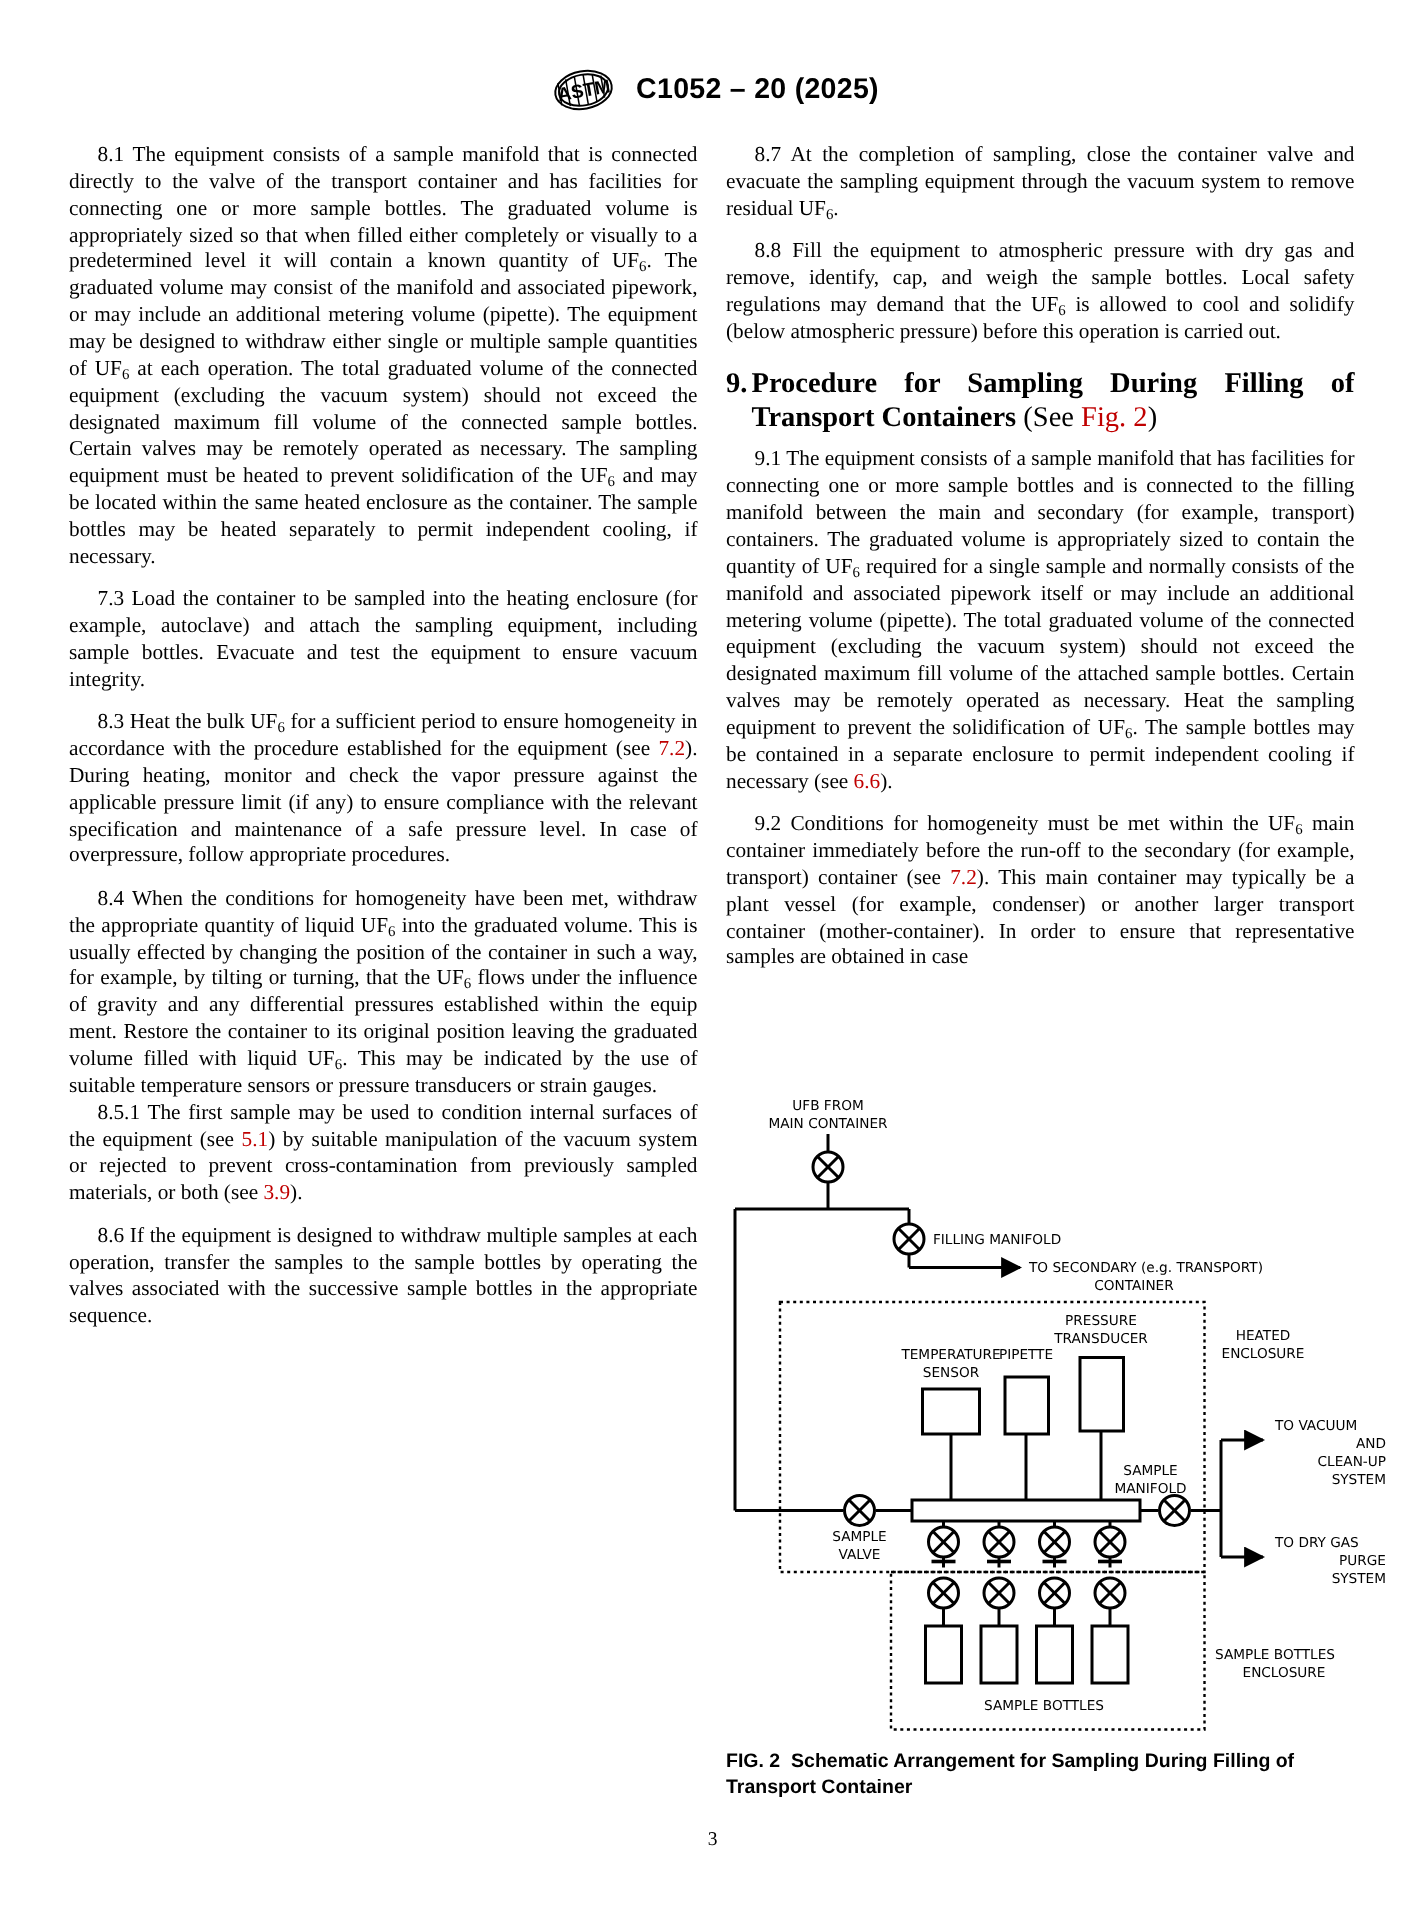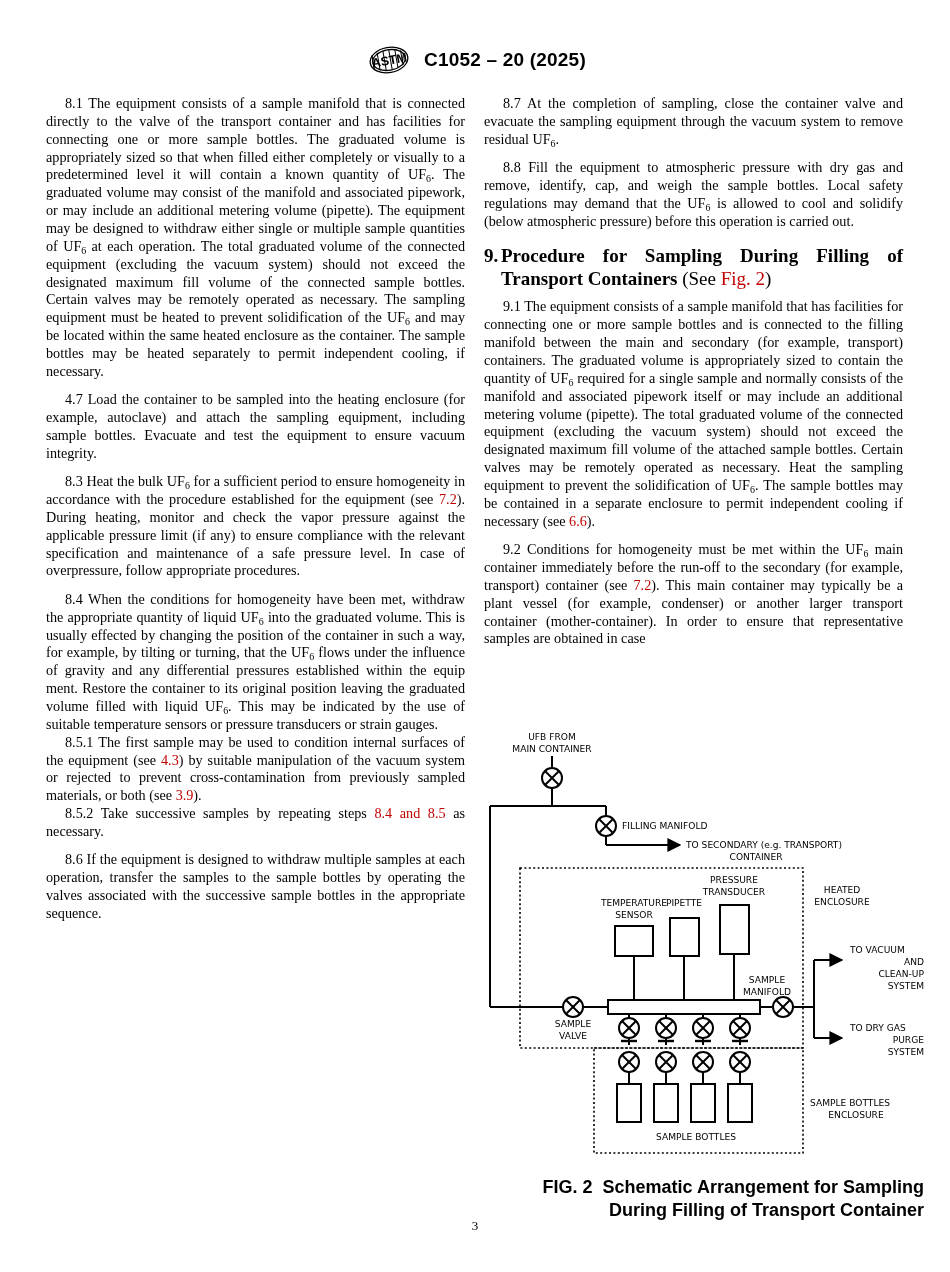--- a/index.html
+++ b/index.html
@@ -93,24 +93,24 @@
   
   .figure-wrap {
     position: absolute;
     left: 484px;
     top: 728px;
     width: 440px;
   }
   .fig-caption {
     font-family: "Liberation Sans", sans-serif;
     font-weight: bold;
-    font-size: 18px;
+    font-size: 13px;
     line-height: 1.3;
-    text-align: right;
-    margin-top: 18px;
+    text-align: left;
+    margin-top: 8px;
   }
   svg.schematic {
     display: block;
   }
   svg.schematic text {
     font-family: "DejaVu Sans", "Liberation Sans", sans-serif;
     font-size: 9.1px;
     fill: #000;
   }
 
@@ -164,21 +164,21 @@
       sample quantities of UF<sub>6</sub> at each operation. The total graduated
       volume of the connected equipment (excluding the vacuum
       system) should not exceed the designated maximum fill vol​ume
       of the connected sample bottles. Certain valves may be
       remotely operated as necessary. The sampling equipment must
       be heated to prevent solidification of the UF<sub>6</sub> and may be
       located within the same heated enclosure as the container. The
       sample bottles may be heated separately to permit independent
       cooling, if necessary.</p>
 
-    <p class="para gap">4.7  Load the container to be sampled into the heating
+    <p class="para gap">7.3  Load the container to be sampled into the heating
       enclosure (for example, autoclave) and attach the sampling
       equipment, including sample bottles. Evacuate and test the
       equipment to ensure vacuum integrity.</p>
 
 
     <p class="para gap">8.3  Heat the bulk UF<sub>6</sub> for a sufficient period to ensure
       homogeneity in accordance with the procedure established for
       the equipment (see <span class="ref">7.2</span>). During heating, monitor and check the
       vapor pressure against the applicable pressure limit (if any) to
       ensure compliance with the relevant specification and mainte​nance
@@ -191,26 +191,24 @@
       position of the container in such a way, for example, by tilting
       or turning, that the UF<sub>6</sub> flows under the influence of gravity
       and any differential pressures established within the equip​ment.
       Restore the container to its original position leaving the
       graduated volume filled with liquid UF<sub>6</sub>. This may be indicated
       by the use of suitable temperature sensors or pressure trans​ducers
       or strain gauges.</p>
 
 
     <p class="para">8.5.1  The first sample may be used to condition internal
-      surfaces of the equipment (see <span class="ref">4.3</span>) by suitable manipulation of
+      surfaces of the equipment (see <span class="ref">5.1</span>) by suitable manipulation of
       the vacuum system or rejected to prevent cross-contamination
       from previously sampled materials, or both (see <span class="ref">3.9</span>).</p>
 
-    <p class="para">8.5.2  Take successive samples by repeating steps <span class="ref">8.4 and
-      8.5</span> as necessary.</p>
 
     <p class="para gap">8.6  If the equipment is designed to withdraw multiple
       samples at each operation, transfer the samples to the sample
       bottles by operating the valves associated with the successive
       sample bottles in the appropriate sequence.</p>
   </div>
 
   <div class="col col-right">
 
     <p class="para">8.7  At the completion of sampling, close the container valve

